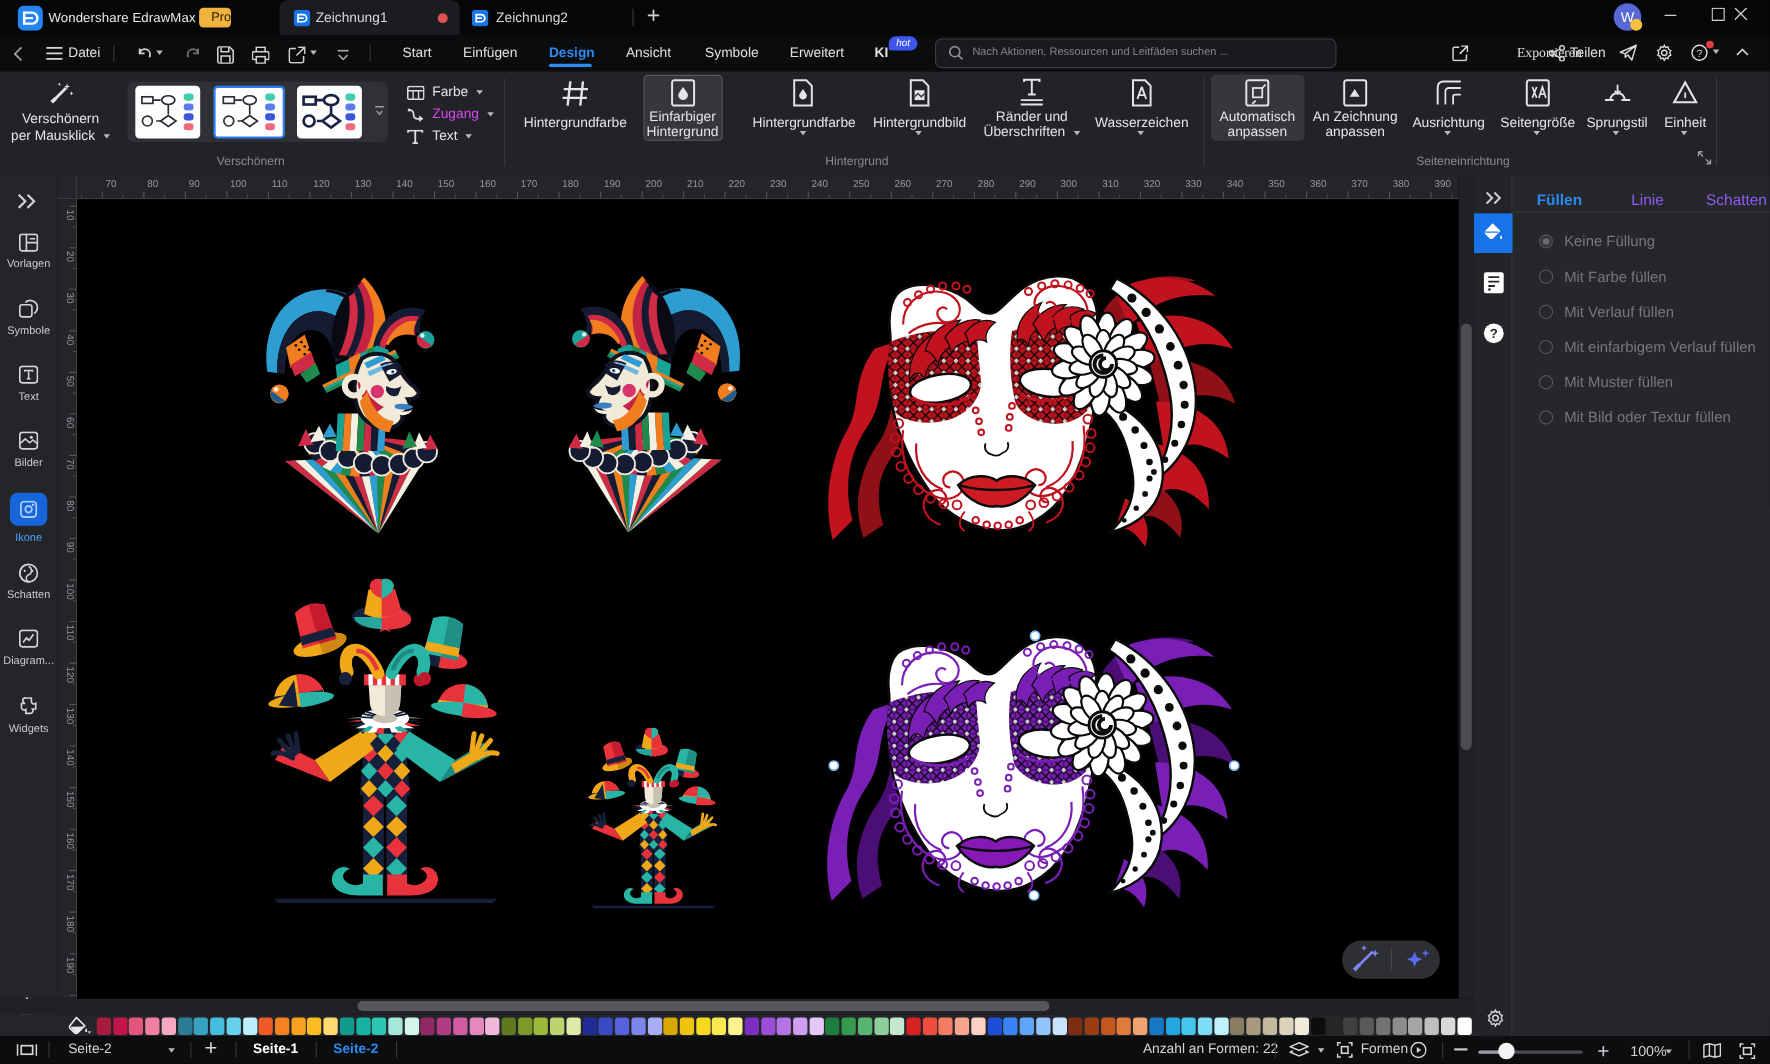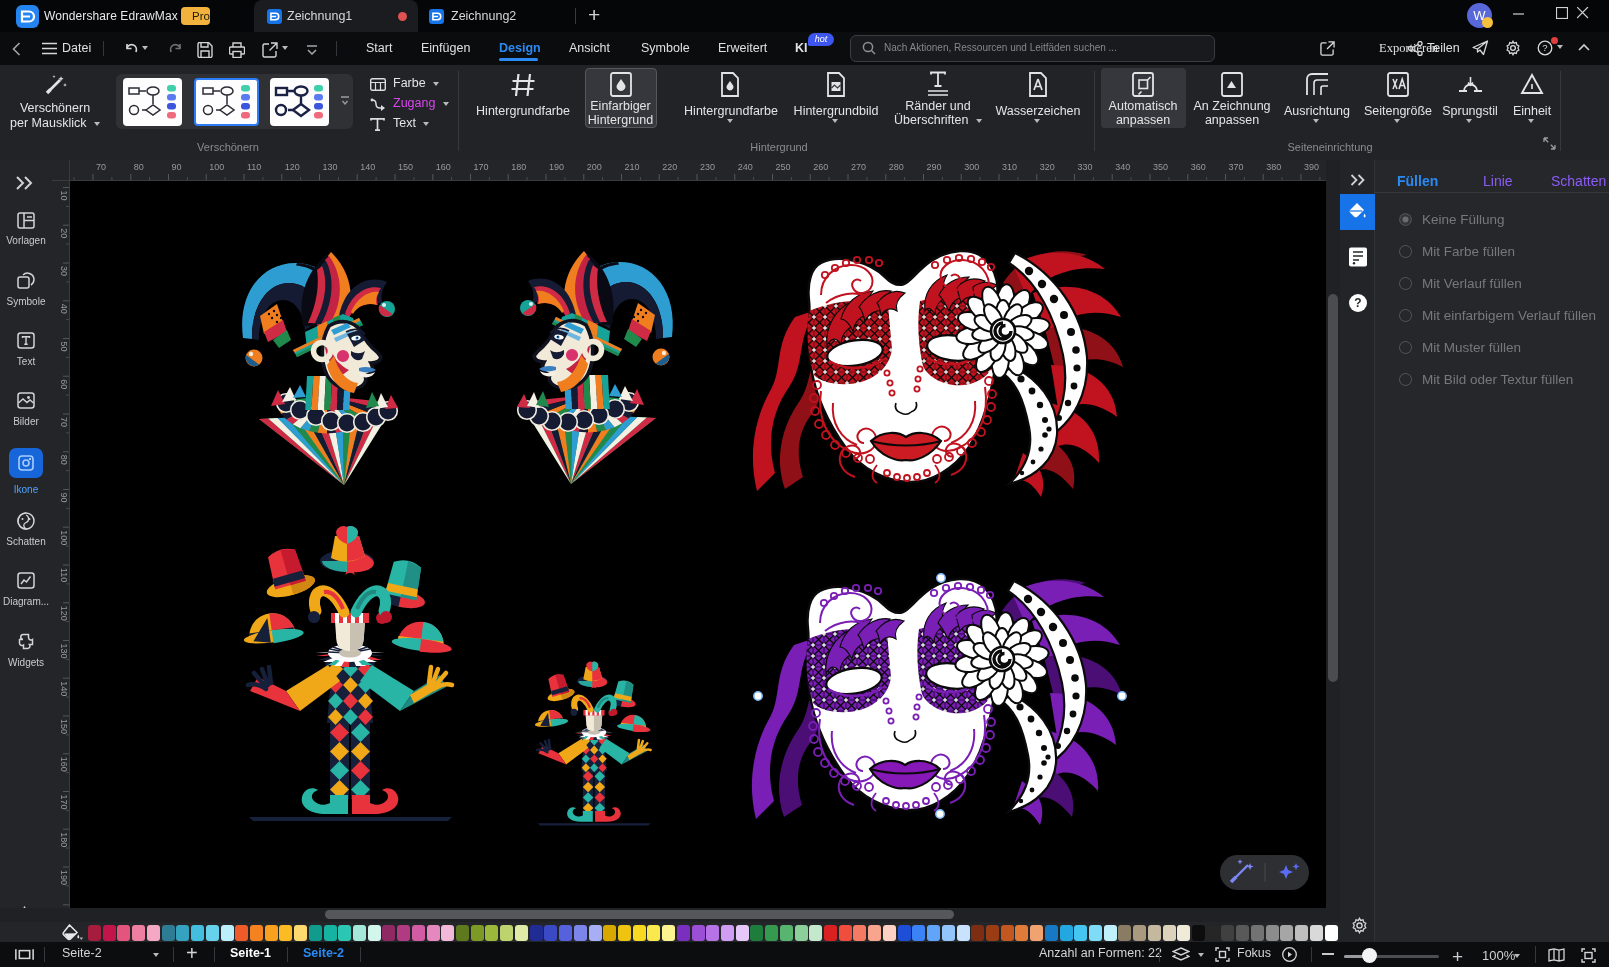--- a/index.html
+++ b/index.html
@@ -1469,21 +1469,21 @@
   <div class="abs" style="left:1311px;top:5px;width:1px;height:15px;background:#36373a;"></div>
   <svg class="abs" style="left:1172px;top:5px" width="18" height="15" viewBox="0 0 18 15">
       <path d="M9 1 L17 4.5 L9 8 L1 4.5 Z" fill="none" stroke="#d4d5d7" stroke-width="1.4"></path>
       <path d="M3.5 8.2 L1 9.5 L9 13 L17 9.5 L14.5 8.2" fill="none" stroke="#d4d5d7" stroke-width="1.4"></path>
     </svg>
   <div class="caret-alone" style="left:1198px;top:11px;"></div>
   <svg class="abs" style="left:1215px;top:5px" width="15" height="15" viewBox="0 0 15 15">
       <path d="M1 4 V1 h3 M11 1 h3 v3 M14 11 v3 h-3 M4 14 H1 v-3" stroke="#d4d5d7" stroke-width="1.4" fill="none"></path>
       <rect x="4.5" y="4.5" width="6" height="6" fill="none" stroke="#d4d5d7" stroke-width="1.4"></rect>
     </svg>
-  <div class="abs" style="left:1237px;top:4px;">Fokus</div>
+  <div class="abs" style="left:1237px;top:4px;">Formen</div>
   <svg class="abs" style="left:1282px;top:5px" width="15" height="15" viewBox="0 0 15 15">
       <circle cx="7.5" cy="7.5" r="6.8" fill="none" stroke="#d4d5d7" stroke-width="1.3"></circle>
       <path d="M6 4.8 l4 2.7 l-4 2.7 z" fill="#d4d5d7"></path>
     </svg>
 </div>
 <div id="zoombar">
   <div class="abs" style="left:1322px;top:953px;width:12px;height:2px;background:#c9cacd;"></div>
   <div class="abs" style="left:1344px;top:955px;width:95px;height:3px;background:#4b4d51;border-radius:2px;"></div>
   <div class="abs" style="left:1344px;top:955px;width:25px;height:3px;background:#9a9b9e;border-radius:2px;"></div>
   <div class="abs" style="left:1362px;top:948px;width:15px;height:15px;border-radius:50%;background:#f2f3f4;"></div>

